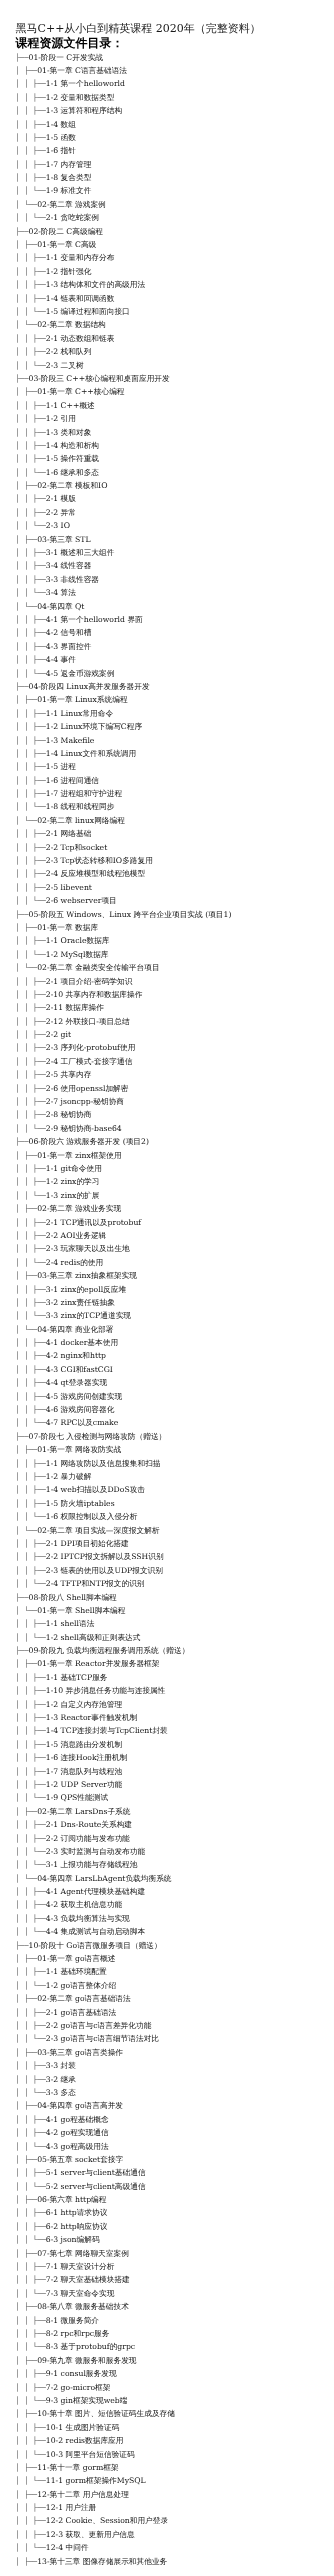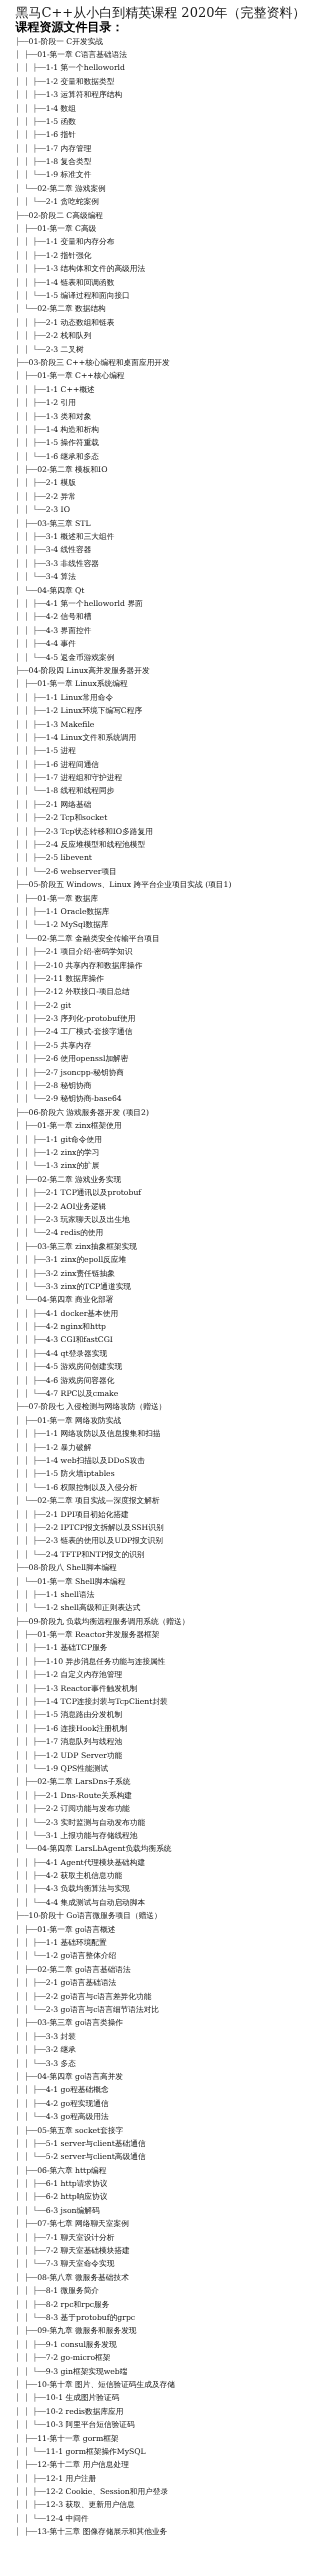--- a/index.html
+++ b/index.html
@@ -1,18 +1,18 @@
 <!DOCTYPE html>
 <html style="font-size:8.2px"><head>
 <meta charset="utf-8">
 <style>
   html,body{margin:0;padding:0;background:#ffffff;}
   body{width:335px;min-height:3300px;font-family:"DejaVu Serif","Liberation Serif",serif;color:#111;}
   .page{padding:6.2px 4.1px 10.3px 15.5px;}
-  .doc-title{font-size:13px;height:14px;line-height:14px;white-space:pre;color:#1a1a1a;}
+  .doc-title{font-size:11px;height:14px;line-height:14px;white-space:pre;color:#1a1a1a;margin-top:16px;}
   .dir-heading{font-size:12px;font-weight:bold;height:14.4px;line-height:14.4px;white-space:pre;color:#000;}
   .tree{margin-top:0;}
   .line{height:13.4px;line-height:13.4px;font-size:7.7px;white-space:pre;overflow:hidden;}
   .branch{font-family:"DejaVu Sans Mono","Liberation Mono",monospace;font-size:7.2px;color:#555;}
   .label{color:#141414;}
 </style>
 </head>
 <body>
 
 <div class="page">
@@ -69,20 +69,21 @@
       <div class="line"><span class="branch">├──</span><span class="label">04-阶段四 Linux高并发服务器开发</span></div>
       <div class="line"><span class="branch">│ ├──</span><span class="label">01-第一章 Linux系统编程</span></div>
       <div class="line"><span class="branch">│ │ ├──</span><span class="label">1-1 Linux常用命令</span></div>
       <div class="line"><span class="branch">│ │ ├──</span><span class="label">1-2 Linux环境下编写C程序</span></div>
       <div class="line"><span class="branch">│ │ ├──</span><span class="label">1-3 Makefile</span></div>
       <div class="line"><span class="branch">│ │ ├──</span><span class="label">1-4 Linux文件和系统调用</span></div>
       <div class="line"><span class="branch">│ │ ├──</span><span class="label">1-5 进程</span></div>
       <div class="line"><span class="branch">│ │ ├──</span><span class="label">1-6 进程间通信</span></div>
       <div class="line"><span class="branch">│ │ ├──</span><span class="label">1-7 进程组和守护进程</span></div>
       <div class="line"><span class="branch">│ │ └──</span><span class="label">1-8 线程和线程同步</span></div>
+      <div class="line"><span class="branch">│ └──</span><span class="label">02-第二章 linux网络编程</span></div>
       <div class="line"><span class="branch">│ │ ├──</span><span class="label">2-1 网络基础</span></div>
       <div class="line"><span class="branch">│ │ ├──</span><span class="label">2-2 Tcp和socket</span></div>
       <div class="line"><span class="branch">│ │ ├──</span><span class="label">2-3 Tcp状态转移和IO多路复用</span></div>
       <div class="line"><span class="branch">│ │ ├──</span><span class="label">2-4 反应堆模型和线程池模型</span></div>
       <div class="line"><span class="branch">│ │ ├──</span><span class="label">2-5 libevent</span></div>
       <div class="line"><span class="branch">│ │ └──</span><span class="label">2-6 webserver项目</span></div>
       <div class="line"><span class="branch">├──</span><span class="label">05-阶段五 Windows、Linux 跨平台企业项目实战 (项目1)</span></div>
       <div class="line"><span class="branch">│ ├──</span><span class="label">01-第一章 数据库</span></div>
       <div class="line"><span class="branch">│ │ ├──</span><span class="label">1-1 Oracle数据库</span></div>
       <div class="line"><span class="branch">│ │ └──</span><span class="label">1-2 MySql数据库</span></div>

